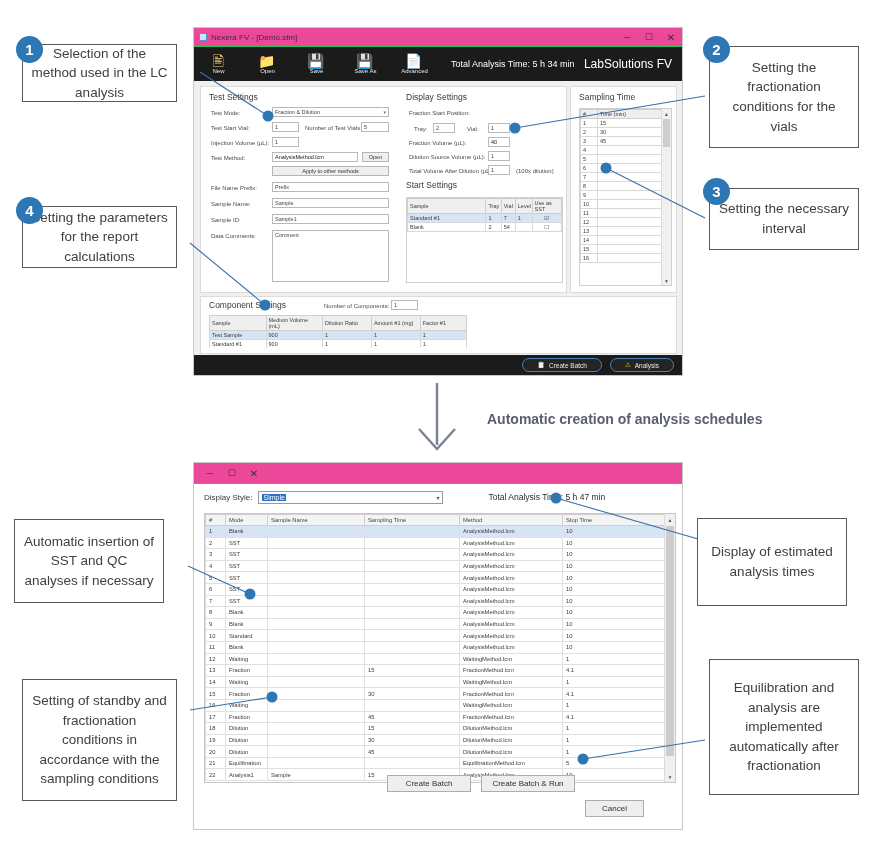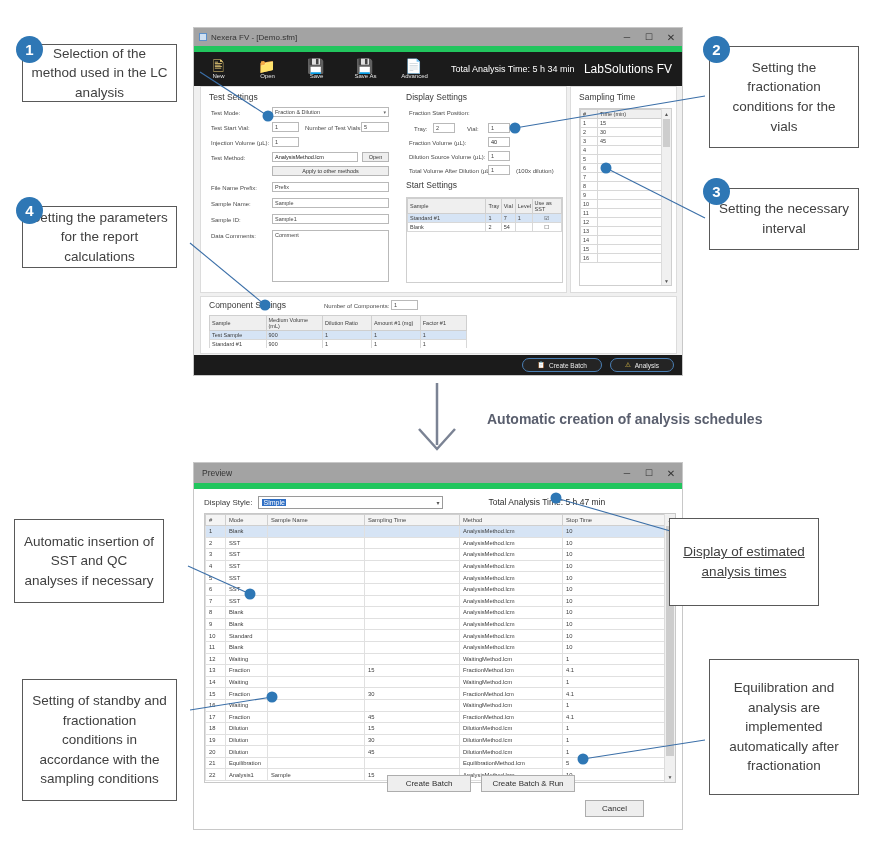--- a/index.html
+++ b/index.html
@@ -18,22 +18,22 @@
     padding:6px 8px;box-sizing:border-box;z-index:5;
   }
   .badge{
     position:absolute;width:27px;height:27px;border-radius:50%;
     background:#2e77b5;color:#fff;font-size:15px;font-weight:bold;
     display:flex;align-items:center;justify-content:center;z-index:7;
   }
   .leader{position:absolute;z-index:4;overflow:visible;}
   
   .win{position:absolute;background:#f0f0f0;border:1px solid #c8c8c8;box-sizing:border-box;z-index:2;}
-  .titlebar{height:18px;background:#a3a3a3;display:flex;align-items:center;
-    border-bottom:6px solid #22c55e;padding-left:5px;font-size:8px;color:#333;}
+  .titlebar{height:18px;background:#ec4899;display:flex;align-items:center;
+    border-bottom:1px solid #22c55e;padding-left:5px;font-size:8px;color:#333;}
   .tb-title{flex:1;display:flex;align-items:center;gap:4px;}
   .tb-ico{width:8px;height:8px;border:1px solid #5b8fc9;background:#cfe0f2;box-sizing:border-box;}
   .wbtns{display:flex;}
   .wbtn{width:22px;height:18px;display:flex;align-items:center;justify-content:center;
     font-size:9px;color:#333;}
   .wbtn.cl{font-size:10px;}
   
   .ribbon{height:34px;background:#1b1b1b;display:flex;align-items:center;}
   .rb-item{width:49px;height:34px;display:flex;flex-direction:column;align-items:center;
     justify-content:center;color:#e8e8e8;font-size:6px;gap:1px;}
@@ -366,21 +366,20 @@
 </div>
 
 <svg class="leader" style="left:415px;top:383px;width:60px;height:70px;">
   <line x1="22" y1="0" x2="22" y2="62" stroke="#7b8394" stroke-width="2.5"></line>
   <polyline points="4,46 22,66 40,46" fill="none" stroke="#7b8394" stroke-width="2.5"></polyline>
 </svg>
 <div class="mid-label" style="left:487px;top:411px;">Automatic creation of analysis schedules</div>
 
 <div class="win" style="left:193px;top:462px;width:490px;height:368px;background:#ffffff;">
   <div class="titlebar" style="height:20px;font-size:8.5px;">
-    <div class="tb-title" style="padding-left:3px;">Preview</div>
     <div class="wbtns">
       <div class="wbtn">─</div>
       <div class="wbtn">☐</div>
       <div class="wbtn cl">✕</div>
     </div>
   </div>
 
   <div class="pv-top">
     <span>Display Style:</span>
     <div class="pv-combo">
@@ -607,21 +606,21 @@
 <div class="callout" style="left:709px;top:46px;width:150px;height:102px;">Setting the fractionation conditions for the vials</div>
 <div class="badge" style="left:703px;top:36px;">2</div>
 
 <div class="callout" style="left:709px;top:188px;width:150px;height:62px;">Setting the necessary interval</div>
 <div class="badge" style="left:703px;top:178px;">3</div>
 
 <div class="callout" style="left:22px;top:206px;width:155px;height:62px;">Setting the parameters for the report calculations</div>
 <div class="badge" style="left:16px;top:197px;">4</div>
 
 <div class="callout" style="left:14px;top:519px;width:150px;height:84px;">Automatic insertion of SST and QC analyses if necessary</div>
-<div class="callout" style="left:669px;top:518px;width:150px;height:88px;text-decoration:underline;">Display of estimated analysis times</div>
+<div class="callout" style="left:697px;top:518px;width:150px;height:88px;">Display of estimated analysis times</div>
 <div class="callout" style="left:22px;top:679px;width:155px;height:122px;">Setting of standby and fractionation conditions in accordance with the sampling conditions</div>
 <div class="callout" style="left:709px;top:659px;width:150px;height:136px;">Equilibration and analysis are implemented automatically after fractionation</div>
 
 <svg class="leader" style="left:0;top:0;width:884px;height:853px;z-index:6;">
   <circle cx="268" cy="116" r="5.5" fill="#2e77b5"></circle>
   <circle cx="515" cy="128" r="5.5" fill="#2e77b5"></circle>
   <circle cx="606" cy="168" r="5.5" fill="#2e77b5"></circle>
   <circle cx="265" cy="305" r="5.5" fill="#2e77b5"></circle>
   <circle cx="250" cy="594" r="5.5" fill="#2e77b5"></circle>
   <circle cx="556" cy="498" r="5.5" fill="#2e77b5"></circle>

